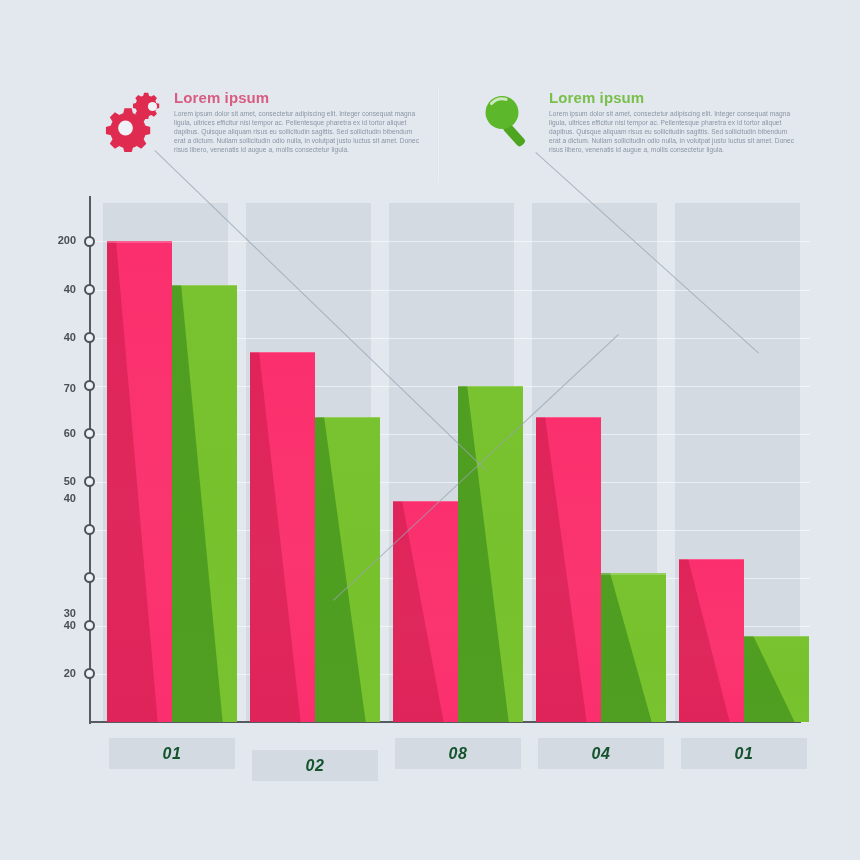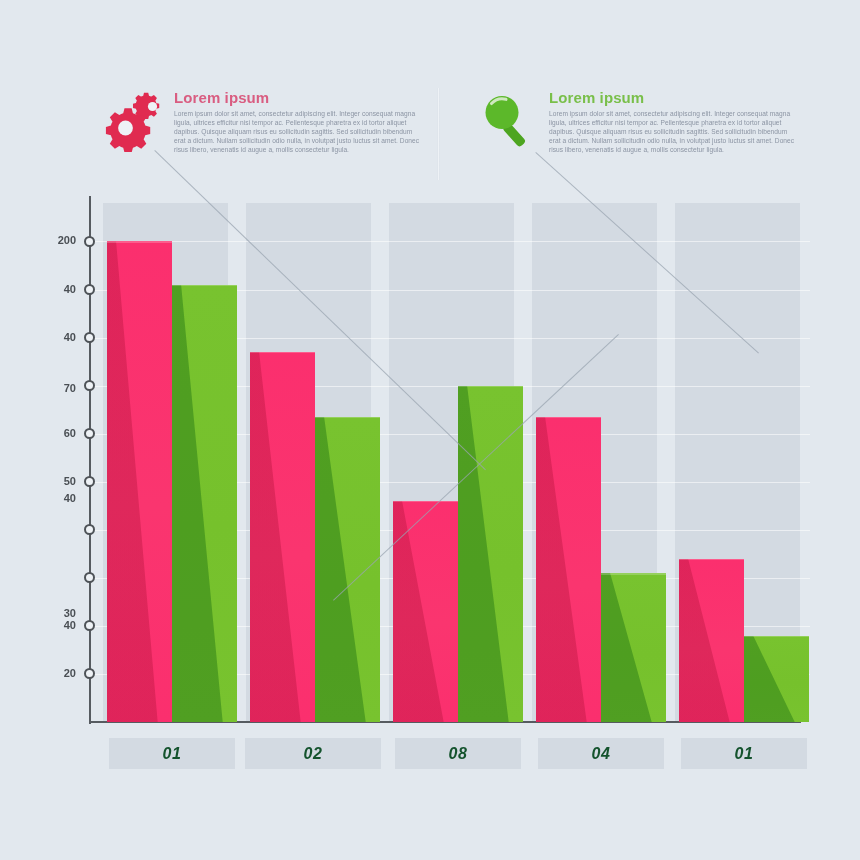--- a/index.html
+++ b/index.html
@@ -209,21 +209,21 @@
           <div class="topedge"></div>
         </div>
         <div class="bar green" title="05: 18" style="left: 744px; width: 65px; top: 635.5px; height: 86.5px; bottom: auto;">
           <div class="face"></div>
           <div class="shade"></div>
           <div class="topedge"></div>
         </div>
       </div>
     <div id="xlabels">
         <div class="xlab" style="left: 109px; width: 126px;">01</div>
-        <div class="xlab" style="left: 245px; width: 136px;">02</div>
+        <div class="xlab" style="left: 252px; width: 126px; margin-top: 12px;">02</div>
         <div class="xlab" style="left: 395px; width: 126px;">08</div>
         <div class="xlab" style="left: 538px; width: 126px;">04</div>
         <div class="xlab" style="left: 681px; width: 126px;">01</div>
       </div>
   </div>
 
   <div class="connector" style="left:155px;top:150px;width:460px;transform:rotate(44deg);"></div>
   <div class="connector" style="left:536px;top:152px;width:300px;transform:rotate(42deg);"></div>
   <div class="connector" style="left:333px;top:600px;width:390px;transform:rotate(-43deg);"></div>
 

